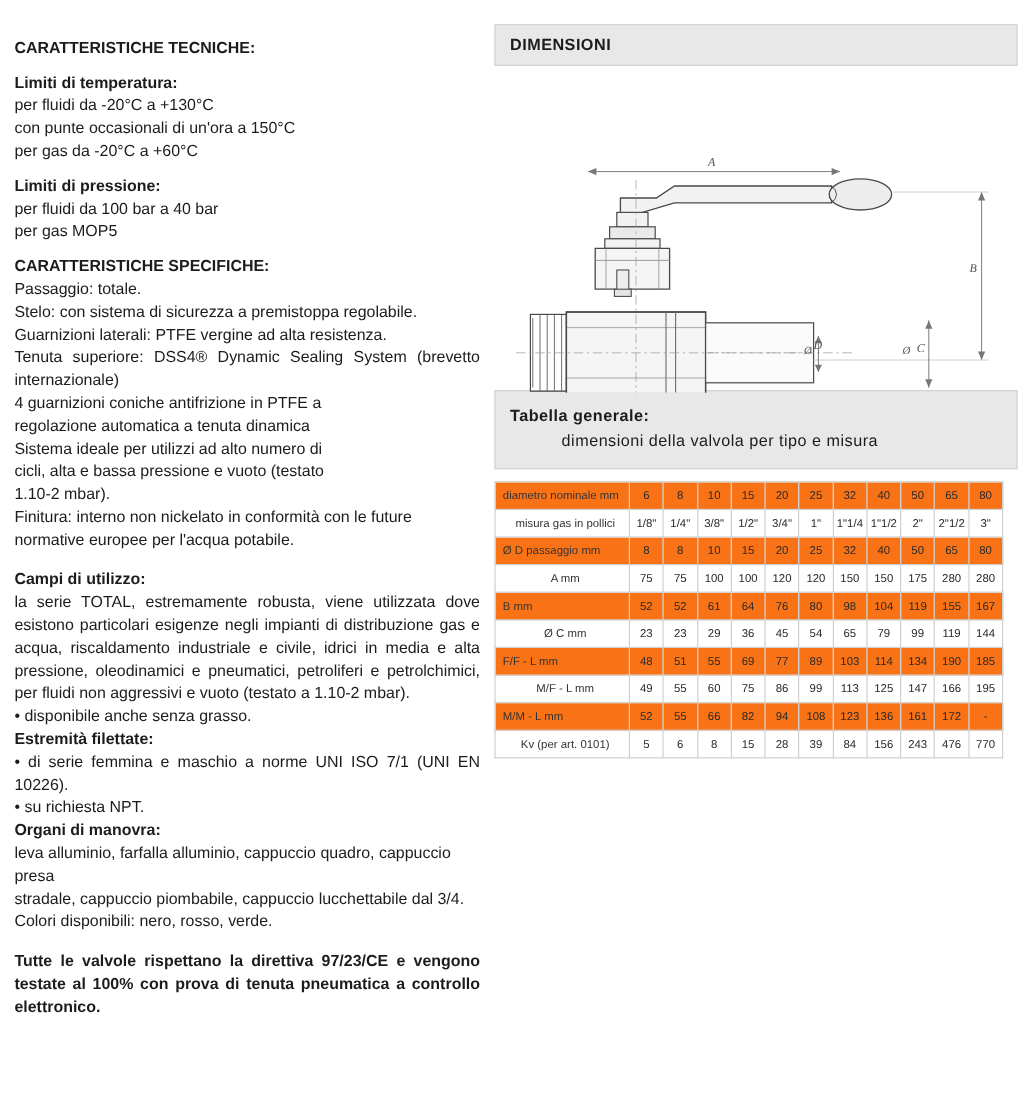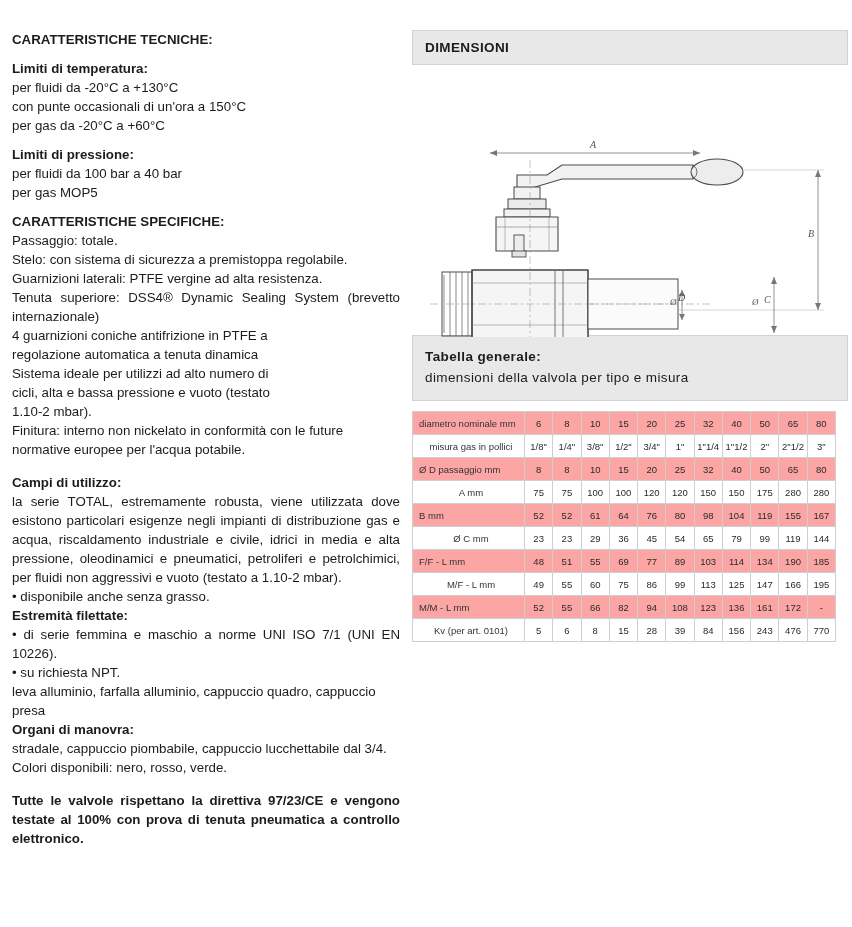--- a/index.html
+++ b/index.html
@@ -40,21 +40,21 @@
   .gap-md { height: 14px; }
   .justif { text-align: justify; }
   .inline-b { font-weight: normal; }
 
   
   .right-col {
     position: absolute;
     left: 412px;
     top: 0px;
     width: 436px;
-    padding-top: 30px;
+    padding-top: 20px;
     box-sizing: border-box;
   }
   .panel-head {
     background: #e8e8e8;
     border: 1px solid #d2d2d2;
     font-size: 13.5px;
     font-weight: bold;
     color: #1c1c1c;
     padding: 9px 12px;
     box-sizing: border-box;
@@ -67,20 +67,21 @@
   }
   .panel-head.tall .t1 {
     font-weight: bold;
     font-size: 13.5px;
     display: block;
   }
   .panel-head.tall .t2 {
     font-weight: normal;
     font-size: 13.5px;
     display: block;
+    margin-left: 43px;
   }
   .drawing-box {
     border: 0;
     height: 270px;
     position: relative;
     background: #ffffff;
   }
   .drawing-box svg { display: block; }
 
   
@@ -99,21 +100,21 @@
     padding: 0 1px;
     white-space: nowrap;
   }
   table.gen td.rowhead {
     text-align: left;
     padding-left: 6px;
     width: 104px;
     font-size: 9.5px;
     color: #333;
   }
-  table.gen tr.shade td { background: #fca5a5; }
+  table.gen tr.shade td { background: #f97316; }
   table.gen tr.plain td { background: #ffffff; text-align: center; }
 </style>
 </head>
 <body>
 
 <div class="page">
 
   <div class="left-col">
 
     <div class="para b">CARATTERISTICHE TECNICHE:</div>
@@ -149,22 +150,22 @@
       <span class="inline-b">Finitura:</span><span> interno non nickelato in conformità con le future normative europee per l'acqua potabile.</span>
     </div>
 
     <div class="gap-md"></div>
     <div class="para b">Campi di utilizzo:</div>
     <div class="para justif">la serie TOTAL, estremamente robusta, viene utilizzata dove esistono particolari esigenze negli impianti di distribuzione gas e acqua, riscaldamento industriale e civile, idrici in media e alta pressione, oleodinamici e pneumatici, petroliferi e petrolchimici, per fluidi non aggressivi e vuoto (testato a 1.10-2 mbar).</div>
     <div class="para">• disponibile anche senza grasso.</div>
     <div class="para b">Estremità filettate:</div>
     <div class="para justif">• di serie femmina e maschio a norme UNI ISO 7/1 (UNI EN 10226).</div>
     <div class="para">• su richiesta NPT.</div>
+    <div class="para b">Organi di manovra:</div>
     <div class="para">leva alluminio, farfalla alluminio, cappuccio quadro, cappuccio presa</div>
-    <div class="para b">Organi di manovra:</div>
     <div class="para">stradale, cappuccio piombabile, cappuccio lucchettabile dal 3/4.</div>
     <div class="para">Colori disponibili: nero, rosso, verde.</div>
 
     <div class="gap-md"></div>
     <div class="para b justif">Tutte le valvole rispettano la direttiva 97/23/CE e vengono testate al 100% con prova di tenuta pneumatica a controllo elettronico.</div>
   </div>
 
   <div class="right-col">
 
     <div class="panel-head">DIMENSIONI</div>

